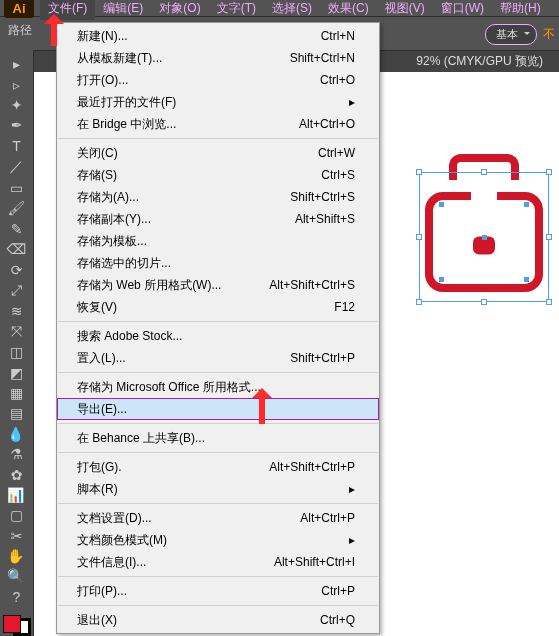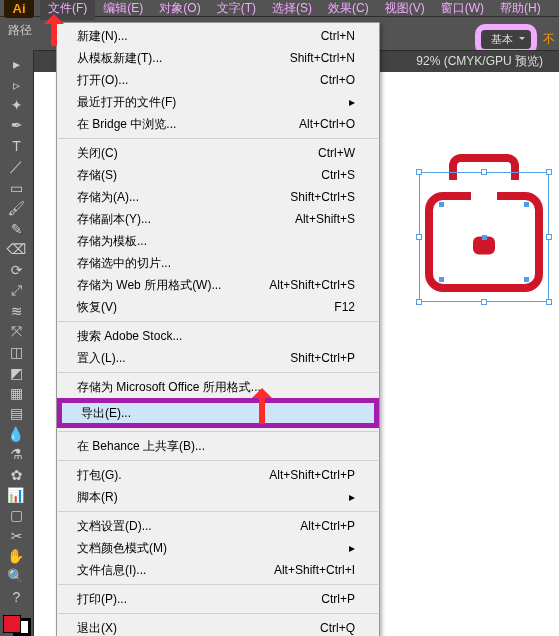--- a/index.html
+++ b/index.html
@@ -6,21 +6,21 @@
 body { width: 559px; height: 636px; background: #535353; overflow: hidden; position: relative; }
 
 .menubar { background: #535353; height: 16px; display: flex; align-items: center; padding-left: 4px; }
 .app-icon { width: 30px; height: 20px; background: #2c1a00; color: #ff9a00; font-weight: bold; display: flex; align-items: center; justify-content: center; font-size: 13px; border-radius: 3px; margin-right: 6px; }
 .menu-item { color: #f0abfc; font-size: 12px; padding: 3px 8px; cursor: pointer; }
 .menu-item.active { background: #454545; }
 
 .toolbar2 { background: #535353; height: 28px; display: flex; align-items: center; padding-left: 4px; color: #ccc; font-size: 12px; border-top: 1px solid #2d2d2d; }
 .tool-label { margin-left: 4px; margin-right: 12px; }
 .right-stuff { position: absolute; right: 4px; top: 24px; display: flex; gap: 6px; align-items: center; }
-.dropdown-pill { background: #404040; color: #ddd; font-size: 11px; padding: 2px 18px 2px 10px; border: 6px solid #f0abfc; border-radius: 10px; position: relative; }
+.dropdown-pill { background: #404040; color: #ddd; font-size: 11px; padding: 2px 18px 2px 10px; border: 1px solid #f0abfc; border-radius: 10px; position: relative; }
 .dropdown-pill::after { content:''; position:absolute; right:6px; top:7px; border:3px solid transparent; border-top-color:#ccc; }
 
 .tabbar { position: absolute; left: 34px; right: 0; top: 50px; height: 22px; background: #424242; border-top: 1px solid #2d2d2d; display:flex; align-items:center; }
 .doc-tab { color: #ddd; font-size: 12px; padding: 0 16px; text-align: right; flex: 1; }
 
 .left-tools { position: absolute; left: 0; top: 50px; width: 34px; bottom: 0; background: #535353; border-right: 1px solid #2d2d2d; display: flex; flex-direction: column; align-items: center; padding-top: 6px; gap: 4px; }
 .tool { width: 24px; height: 22px; display: flex; align-items: center; justify-content: center; color: #ccc; font-size: 14px; cursor: pointer; }
 .swatches { margin-top: 6px; position: relative; width: 28px; height: 28px; }
 .sw-fill { position:absolute; left:0; top:0; width:18px; height:18px; background:#e5172d; border:1px solid #000; }
 .sw-stroke { position:absolute; right:0; bottom:0; width:18px; height:18px; background:#fff; border:3px solid #000; }
@@ -30,21 +30,21 @@
 .bbox { position:absolute; inset:0; border:1px solid #4f9fe8; }
 .handle { position:absolute; width:6px; height:6px; background:#fff; border:1px solid #4f9fe8; }
 .shape-outer { position:absolute; left:6px; top:20px; right:6px; bottom:10px; border:8px solid #cf1628; border-radius:18px; }
 .shape-cut { position:absolute; left:50%; top:-8px; width:26px; height:60px; background:#fff; transform:translateX(-50%); }
 .shape-handle { position:absolute; left:30px; top:-18px; right:30px; height:26px; border:8px solid #cf1628; border-radius:12px 12px 0 0; border-bottom:none; }
 .shape-dot { position:absolute; left:50%; top:50%; width:22px; height:18px; background:#cf1628; border-radius:6px; transform:translate(-50%,-30%); }
 .anchor { position:absolute; width:5px; height:5px; background:#4f9fe8; }
 
 .dropdown { position: absolute; left: 56px; top: 22px; width: 324px; background: #f0f0f0; border: 1px solid #979797; box-shadow: 2px 2px 4px rgba(0,0,0,.3); z-index: 100; padding: 2px 0; }
 .dd-item { display: flex; justify-content: space-between; padding: 3px 24px 3px 20px; font-size: 12px; color: #000; cursor: pointer; line-height: 16px; }
-.dd-item.highlight { background: #cde5f7; border: 5px solid #a21caf; padding: 2px 23px 2px 19px; }
+.dd-item.highlight { background: #cde5f7; border: 1px solid #a21caf; padding: 2px 23px 2px 19px; }
 .dd-sep { height: 1px; background: #d0d0d0; margin: 3px 1px; }
 .dd-item .sc { color: #000; }
 
 .arrow { position: absolute; z-index: 200; }
 .arrow-head { width: 0; height: 0; border: 10px solid transparent; }
 .arrow-body { background: #ff2a2a; }
 .arrow1 { left: 44px; top: 14px; }
 .arrow1 .arrow-head { border-bottom-color: #ff2a2a; border-top: none; }
 .arrow1 .arrow-body { width: 6px; height: 22px; margin-left: 7px; }
 .arrow2 { left: 252px; top: 388px; }

